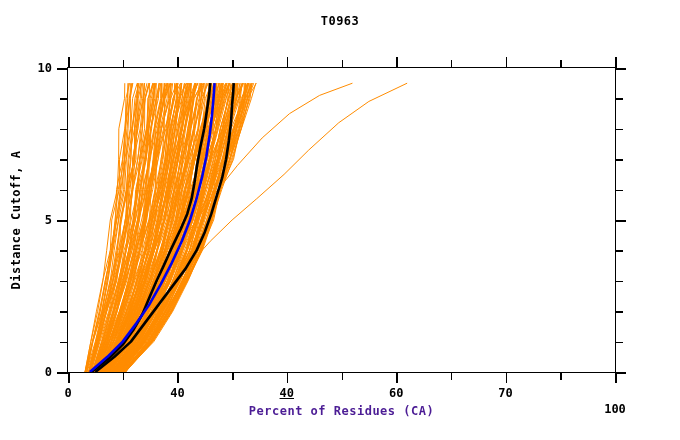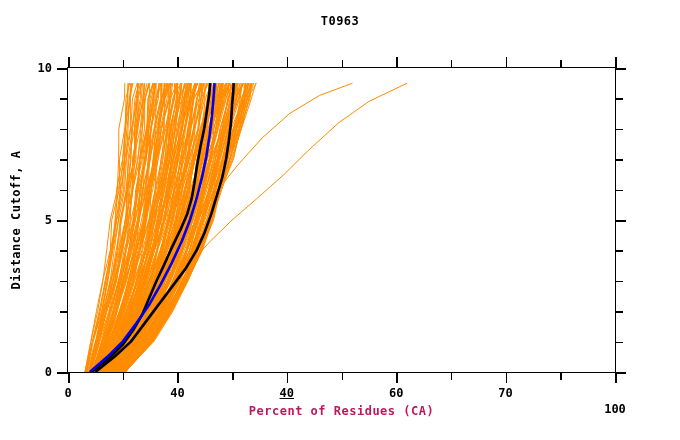--- a/index.html
+++ b/index.html
@@ -40,21 +40,21 @@
   #y-axis-title{
     position:absolute;left:8px;top:67px;height:306px;width:16px;
     display:flex;align-items:center;justify-content:center;
   }
   #y-axis-title span{
     transform:rotate(-90deg);white-space:nowrap;
     font-size:12px;font-weight:bold;color:#000;letter-spacing:0.5px;
   }
   #x-axis-title{
     position:absolute;left:67px;top:404px;width:549px;text-align:center;
-    font-size:12px;font-weight:bold;color:#be185d;letter-spacing:0.5px;
+    font-size:12px;font-weight:bold;color:#4c1d95;letter-spacing:0.5px;
   }
 </style>
 </head>
 <body>
 
 <div id="root">
 
   <div id="chart-title">T0963</div>
 
   <div id="y-axis-title">

